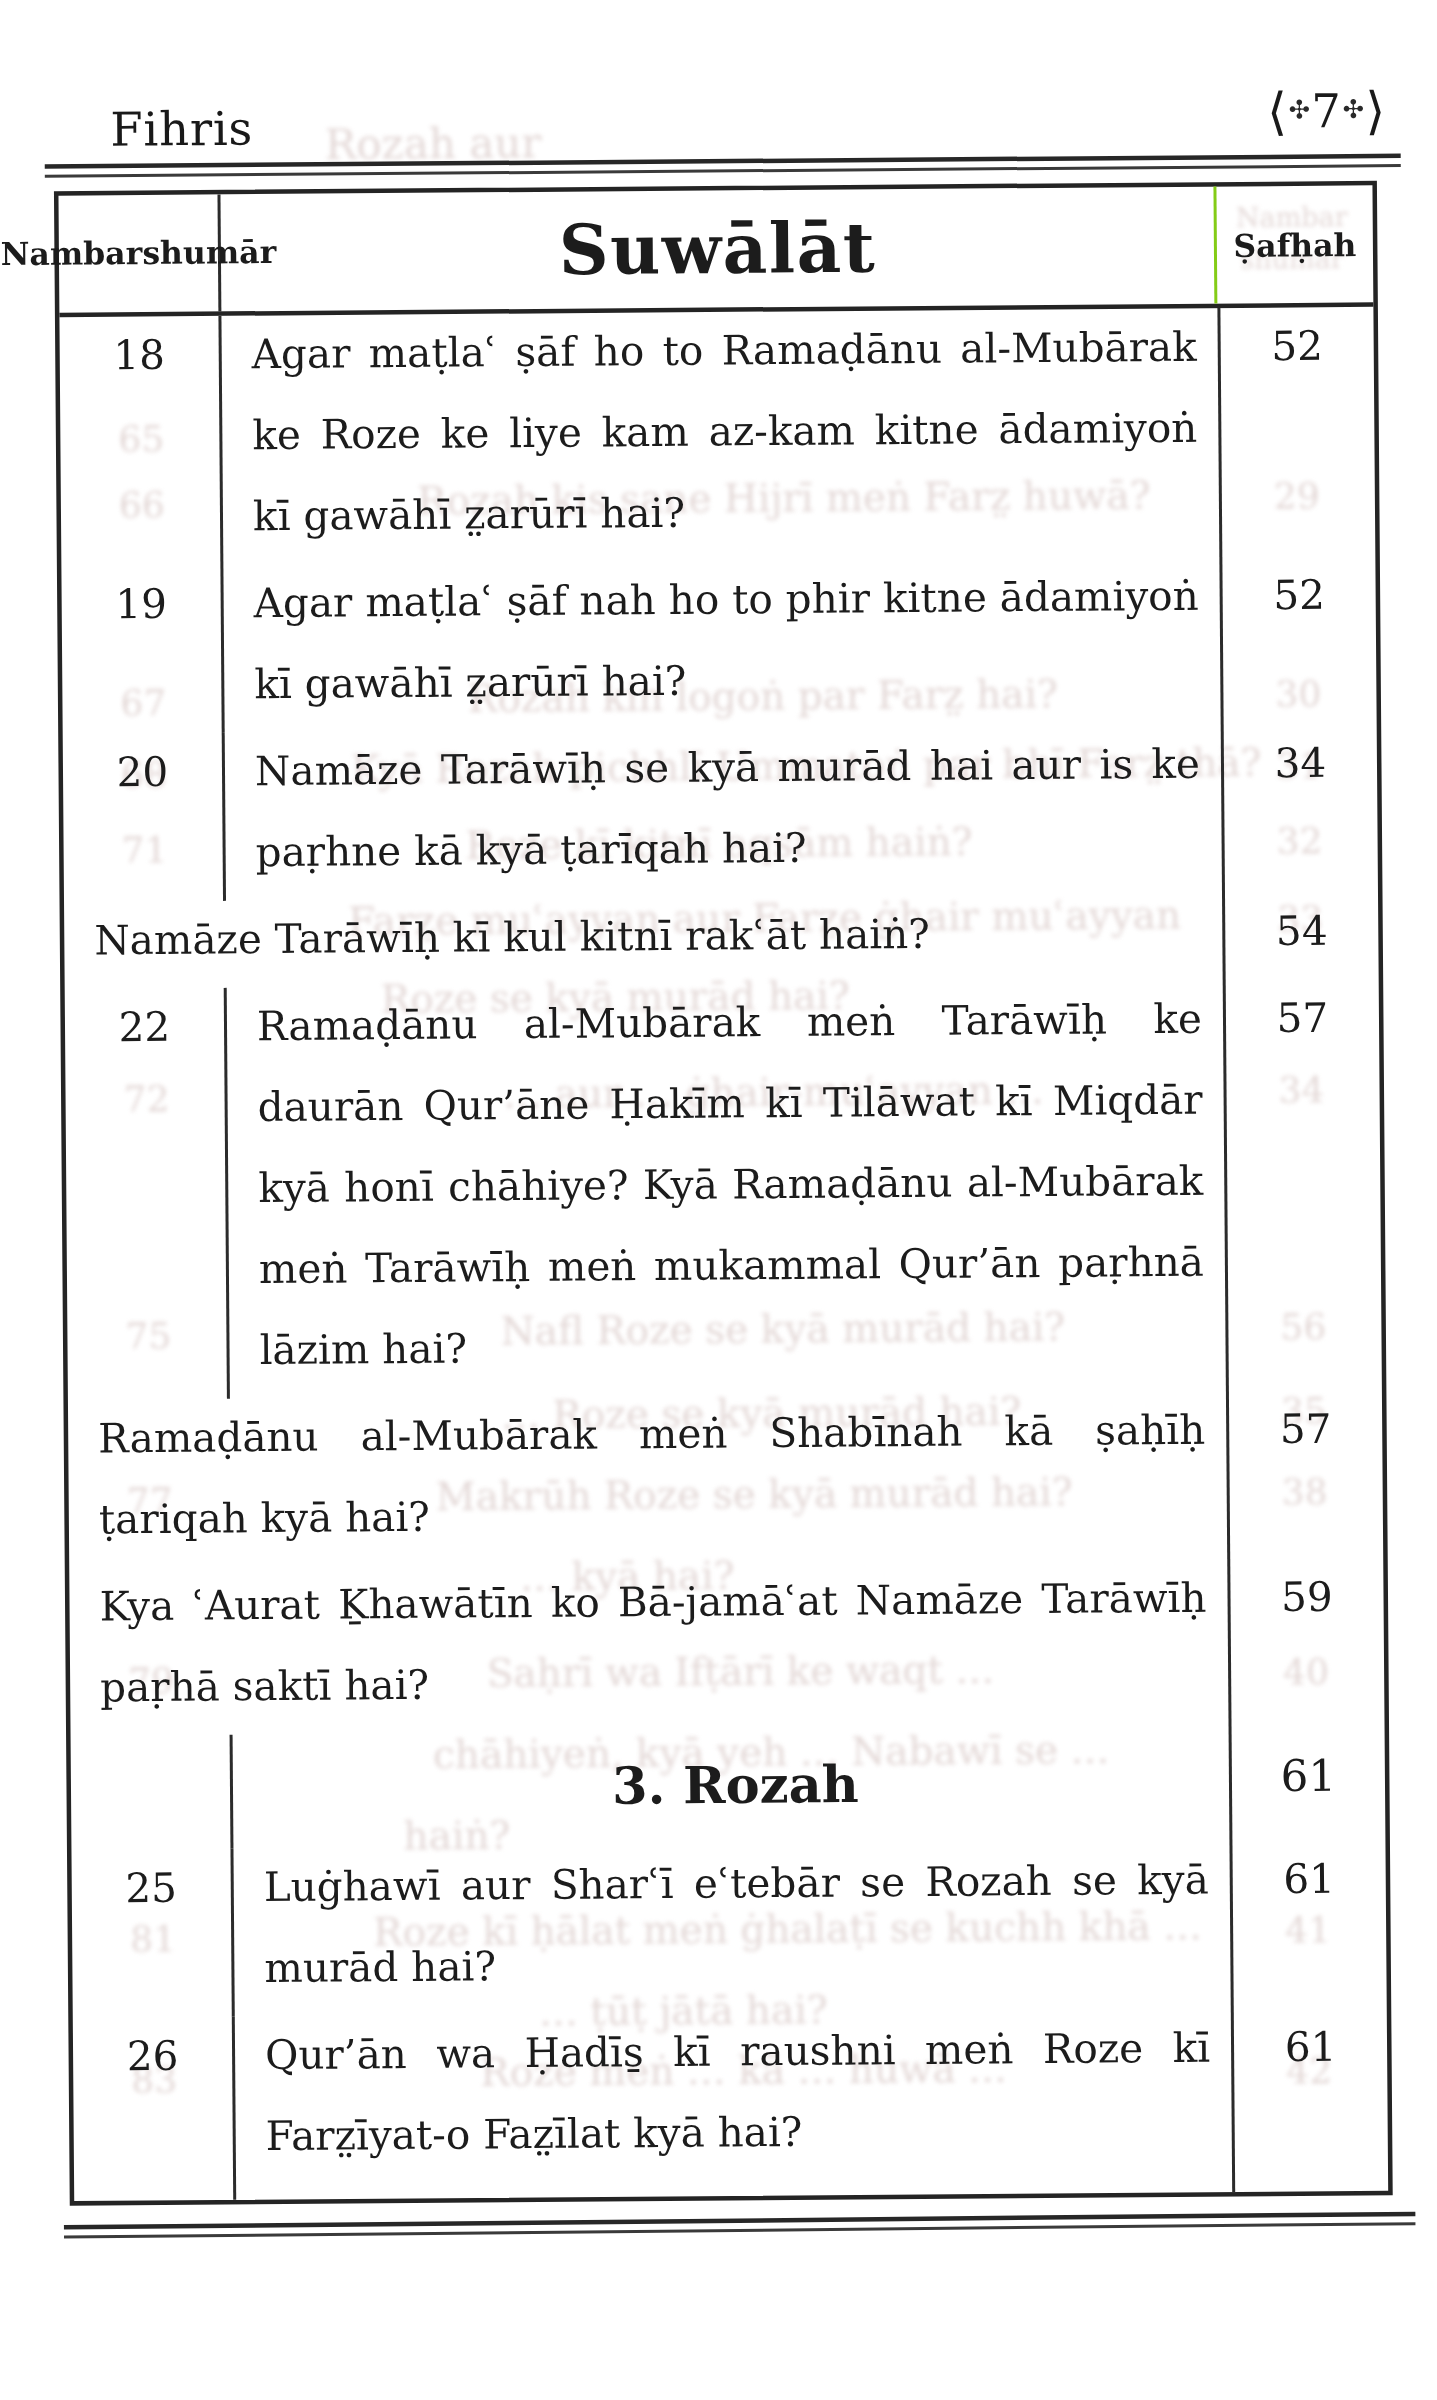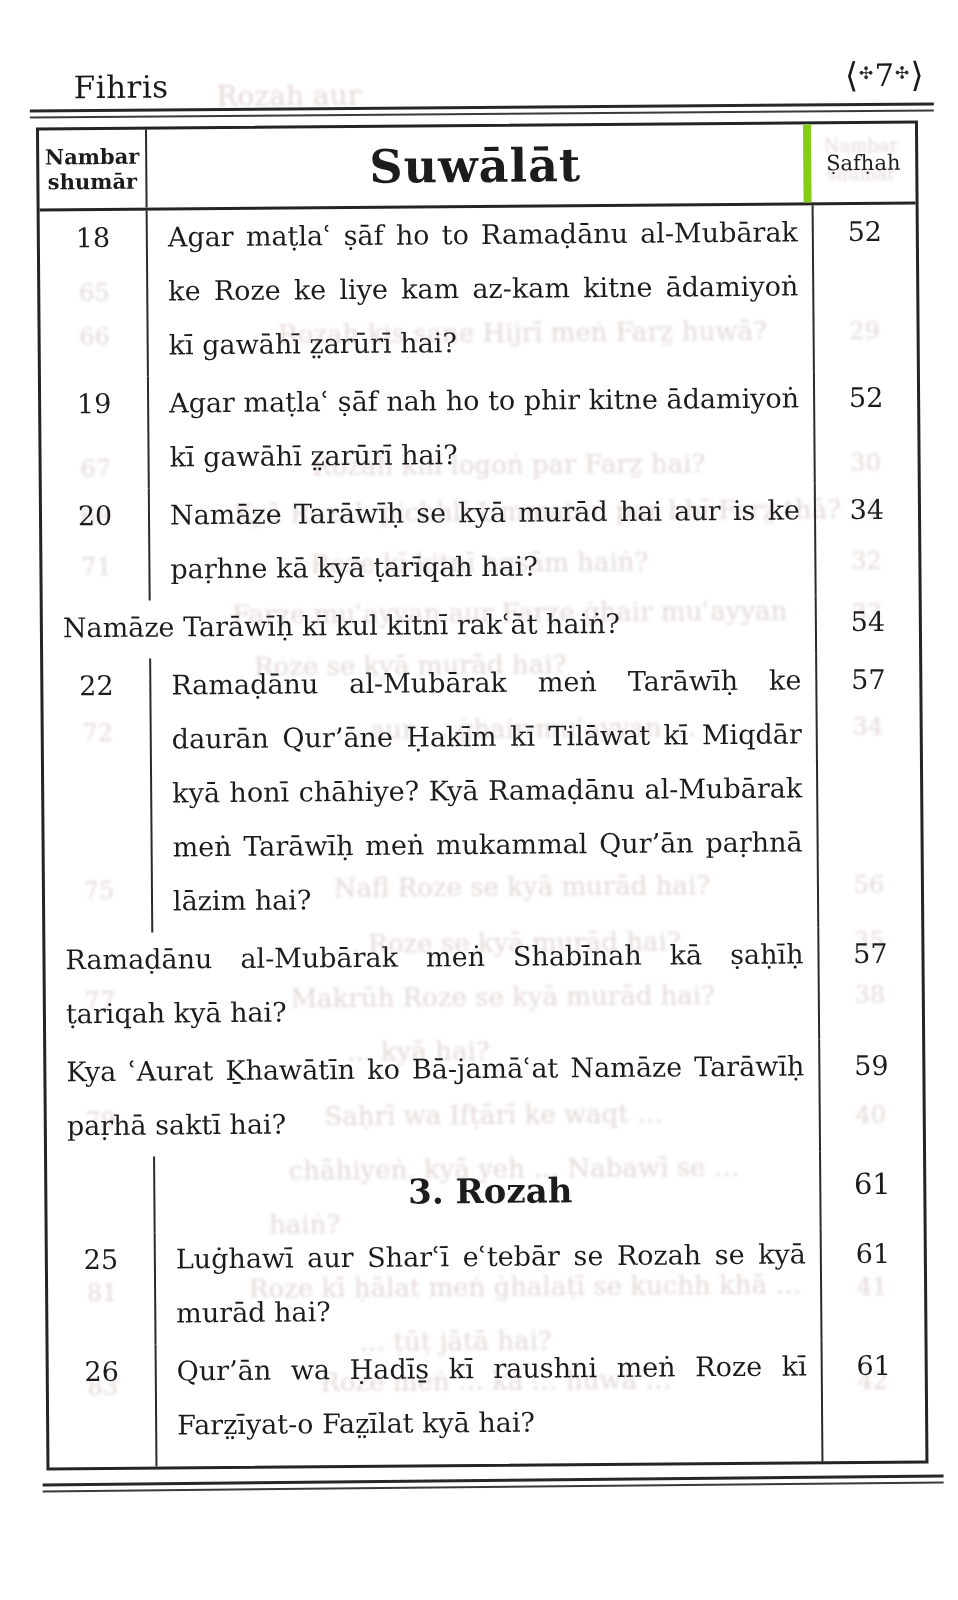--- a/index.html
+++ b/index.html
@@ -16,26 +16,26 @@
 
   .toprule{position:absolute;top:106px;left:34px;width:904px;height:4px;z-index:3;
            border-top:3px solid #272727;border-bottom:2px solid #3a3a3a;}
   .botrule{position:absolute;top:1479px;left:36px;width:901px;height:4px;z-index:3;
            border-top:3px solid #272727;border-bottom:2px solid #3a3a3a;transform:rotate(-0.12deg);}
 
   
   .toc{position:absolute;top:124px;left:40px;width:876px;z-index:2;
        border:3px solid #242424;background:transparent;}
   .thead{display:flex;align-items:stretch;border-bottom:3px solid #242424;height:78px;}
-  .th-num{width:106px;border-right:2px solid #2b2b2b;display:flex;flex-direction:column;
+  .th-num{width:106px;border-right:2px solid #2b2b2b;display:flex;flex-direction:row;
           justify-content:center;align-items:center;font-weight:700;font-size:21px;line-height:1.2;}
   .th-q{flex:1;display:flex;justify-content:center;align-items:center;
         font-weight:700;font-size:46px;letter-spacing:1px;}
-  .th-p{width:104px;border-left:8px solid #84cc16;display:flex;justify-content:center;
-        align-items:center;font-weight:400;font-size:21px;}
+  .th-p{width:104px;border-left:2px solid #84cc16;display:flex;justify-content:center;
+        align-items:center;font-weight:700;font-size:21px;}
 
   .trow{display:flex;align-items:stretch;}
   .trow .cnum{width:106px;border-right:2px solid #2b2b2b;text-align:center;
               font-size:27px;line-height:54px;padding-bottom:4px;}
   .trow .ctext{flex:1;border-right:2px solid #2b2b2b;padding:0 14px 4px 20px;
                font-size:27px;line-height:54px;text-align:justify;text-align-last:left;}
   .trow .cpage{width:102px;text-align:center;font-size:27px;line-height:54px;padding-bottom:4px;}
   .trow:first-child .cnum,.trow:first-child .ctext,.trow:first-child .cpage{padding-top:10px;}
   .trow:last-child .cnum,.trow:last-child .ctext,.trow:last-child .cpage{padding-bottom:14px;}
   .trow.heading .ctext{text-align:center;text-align-last:center;font-weight:700;

